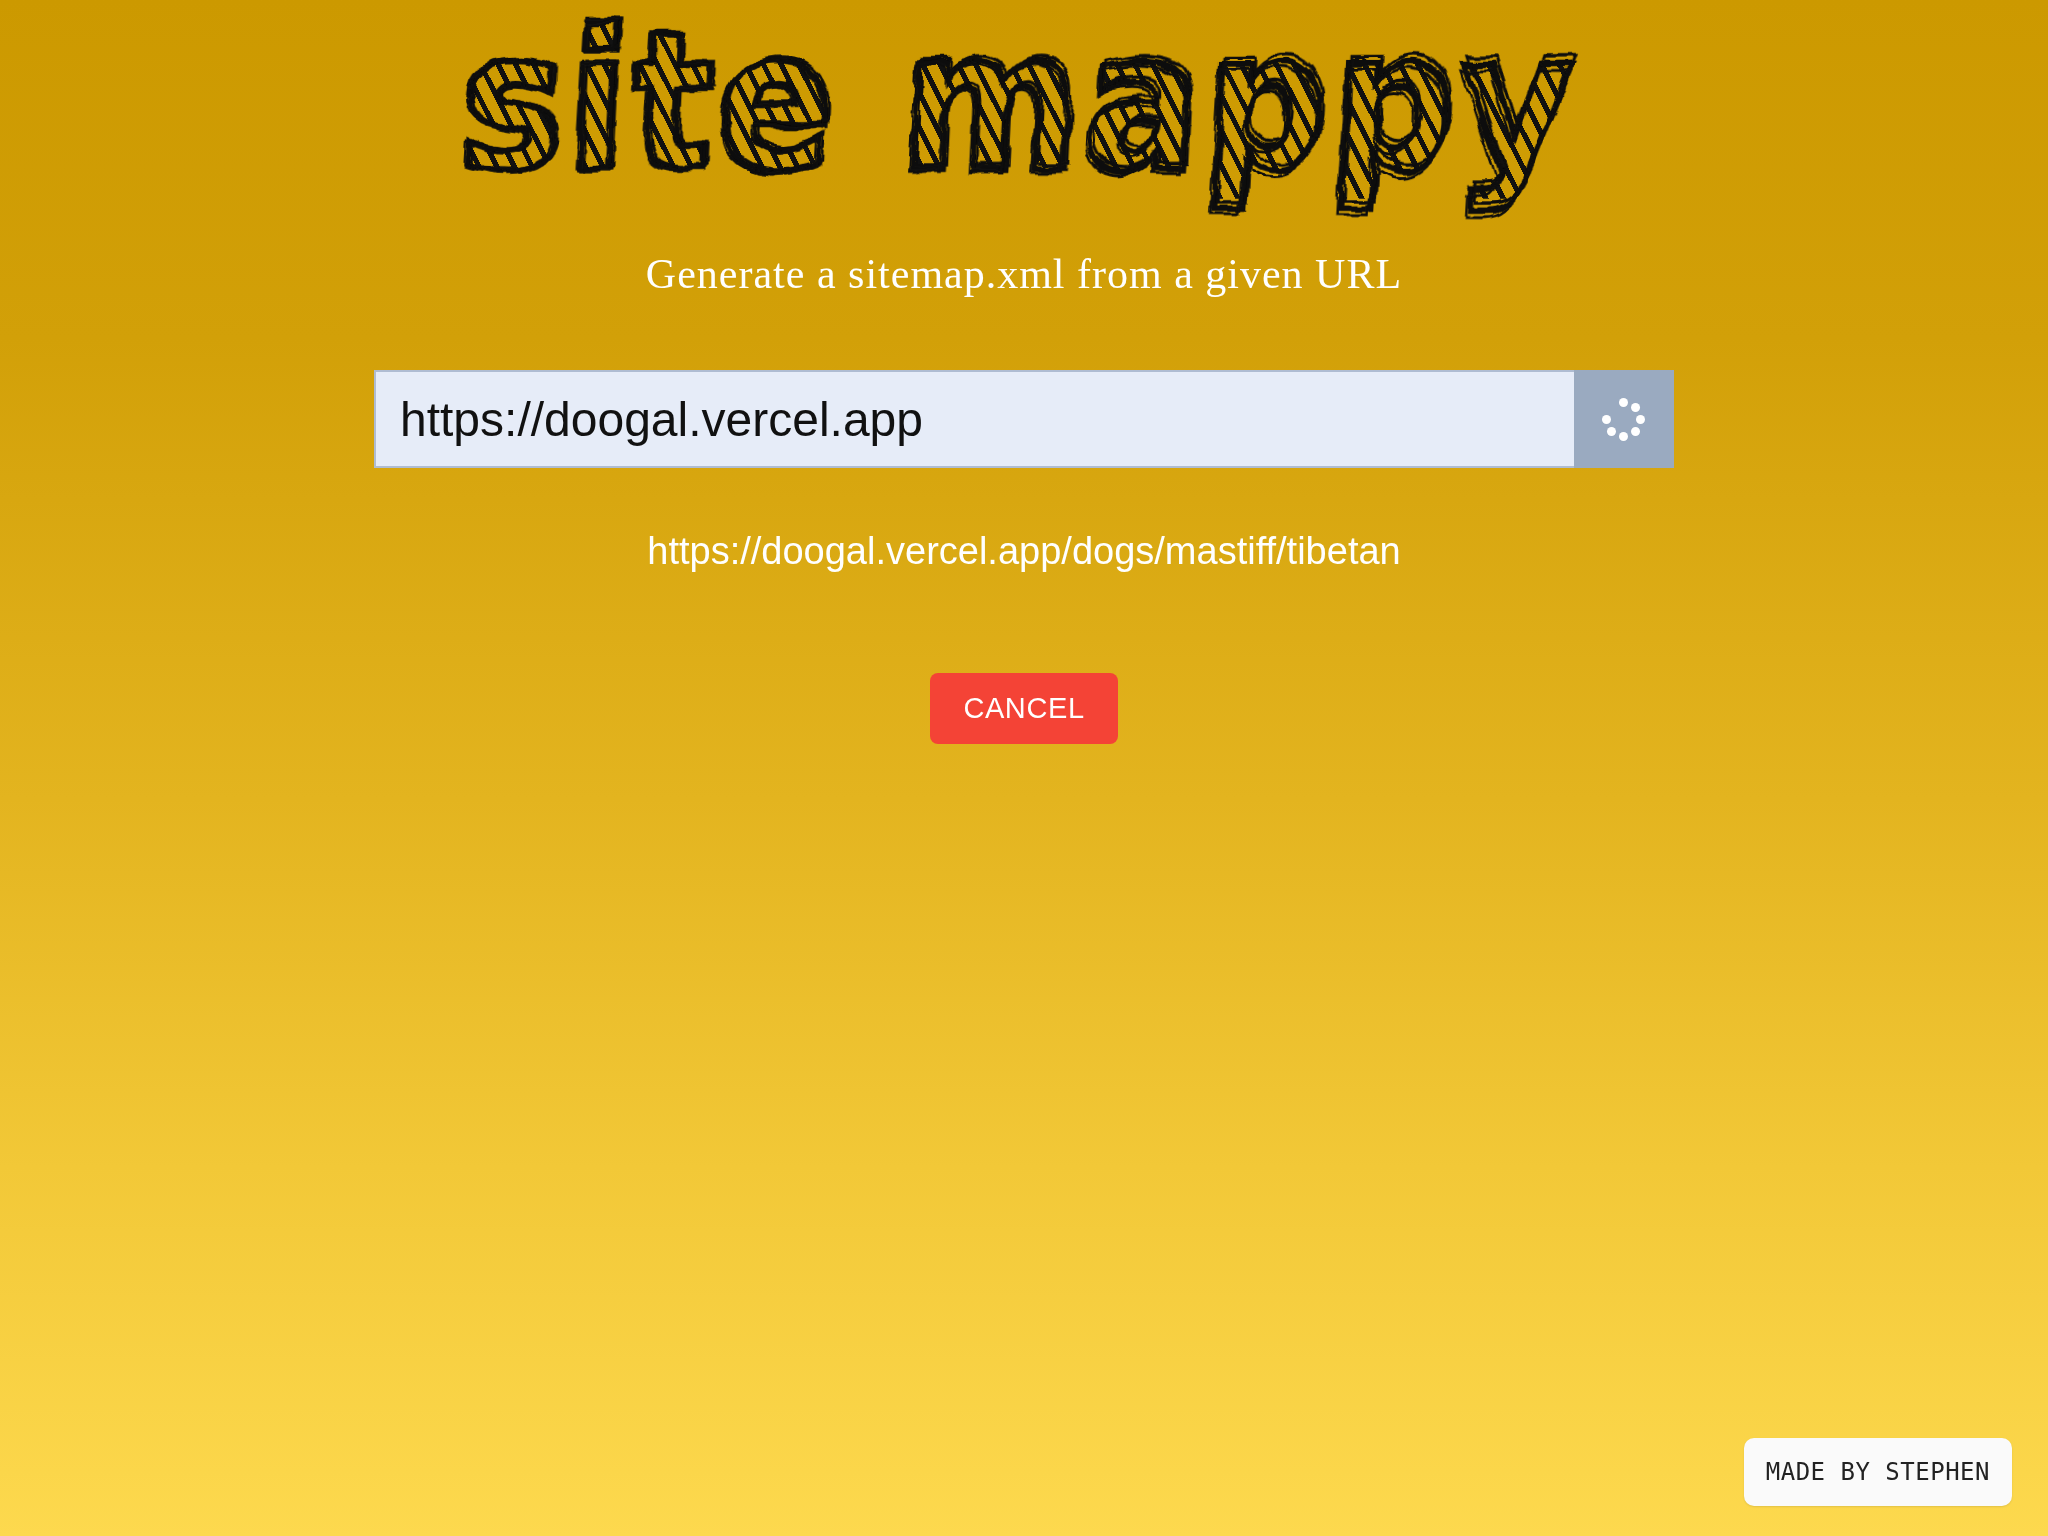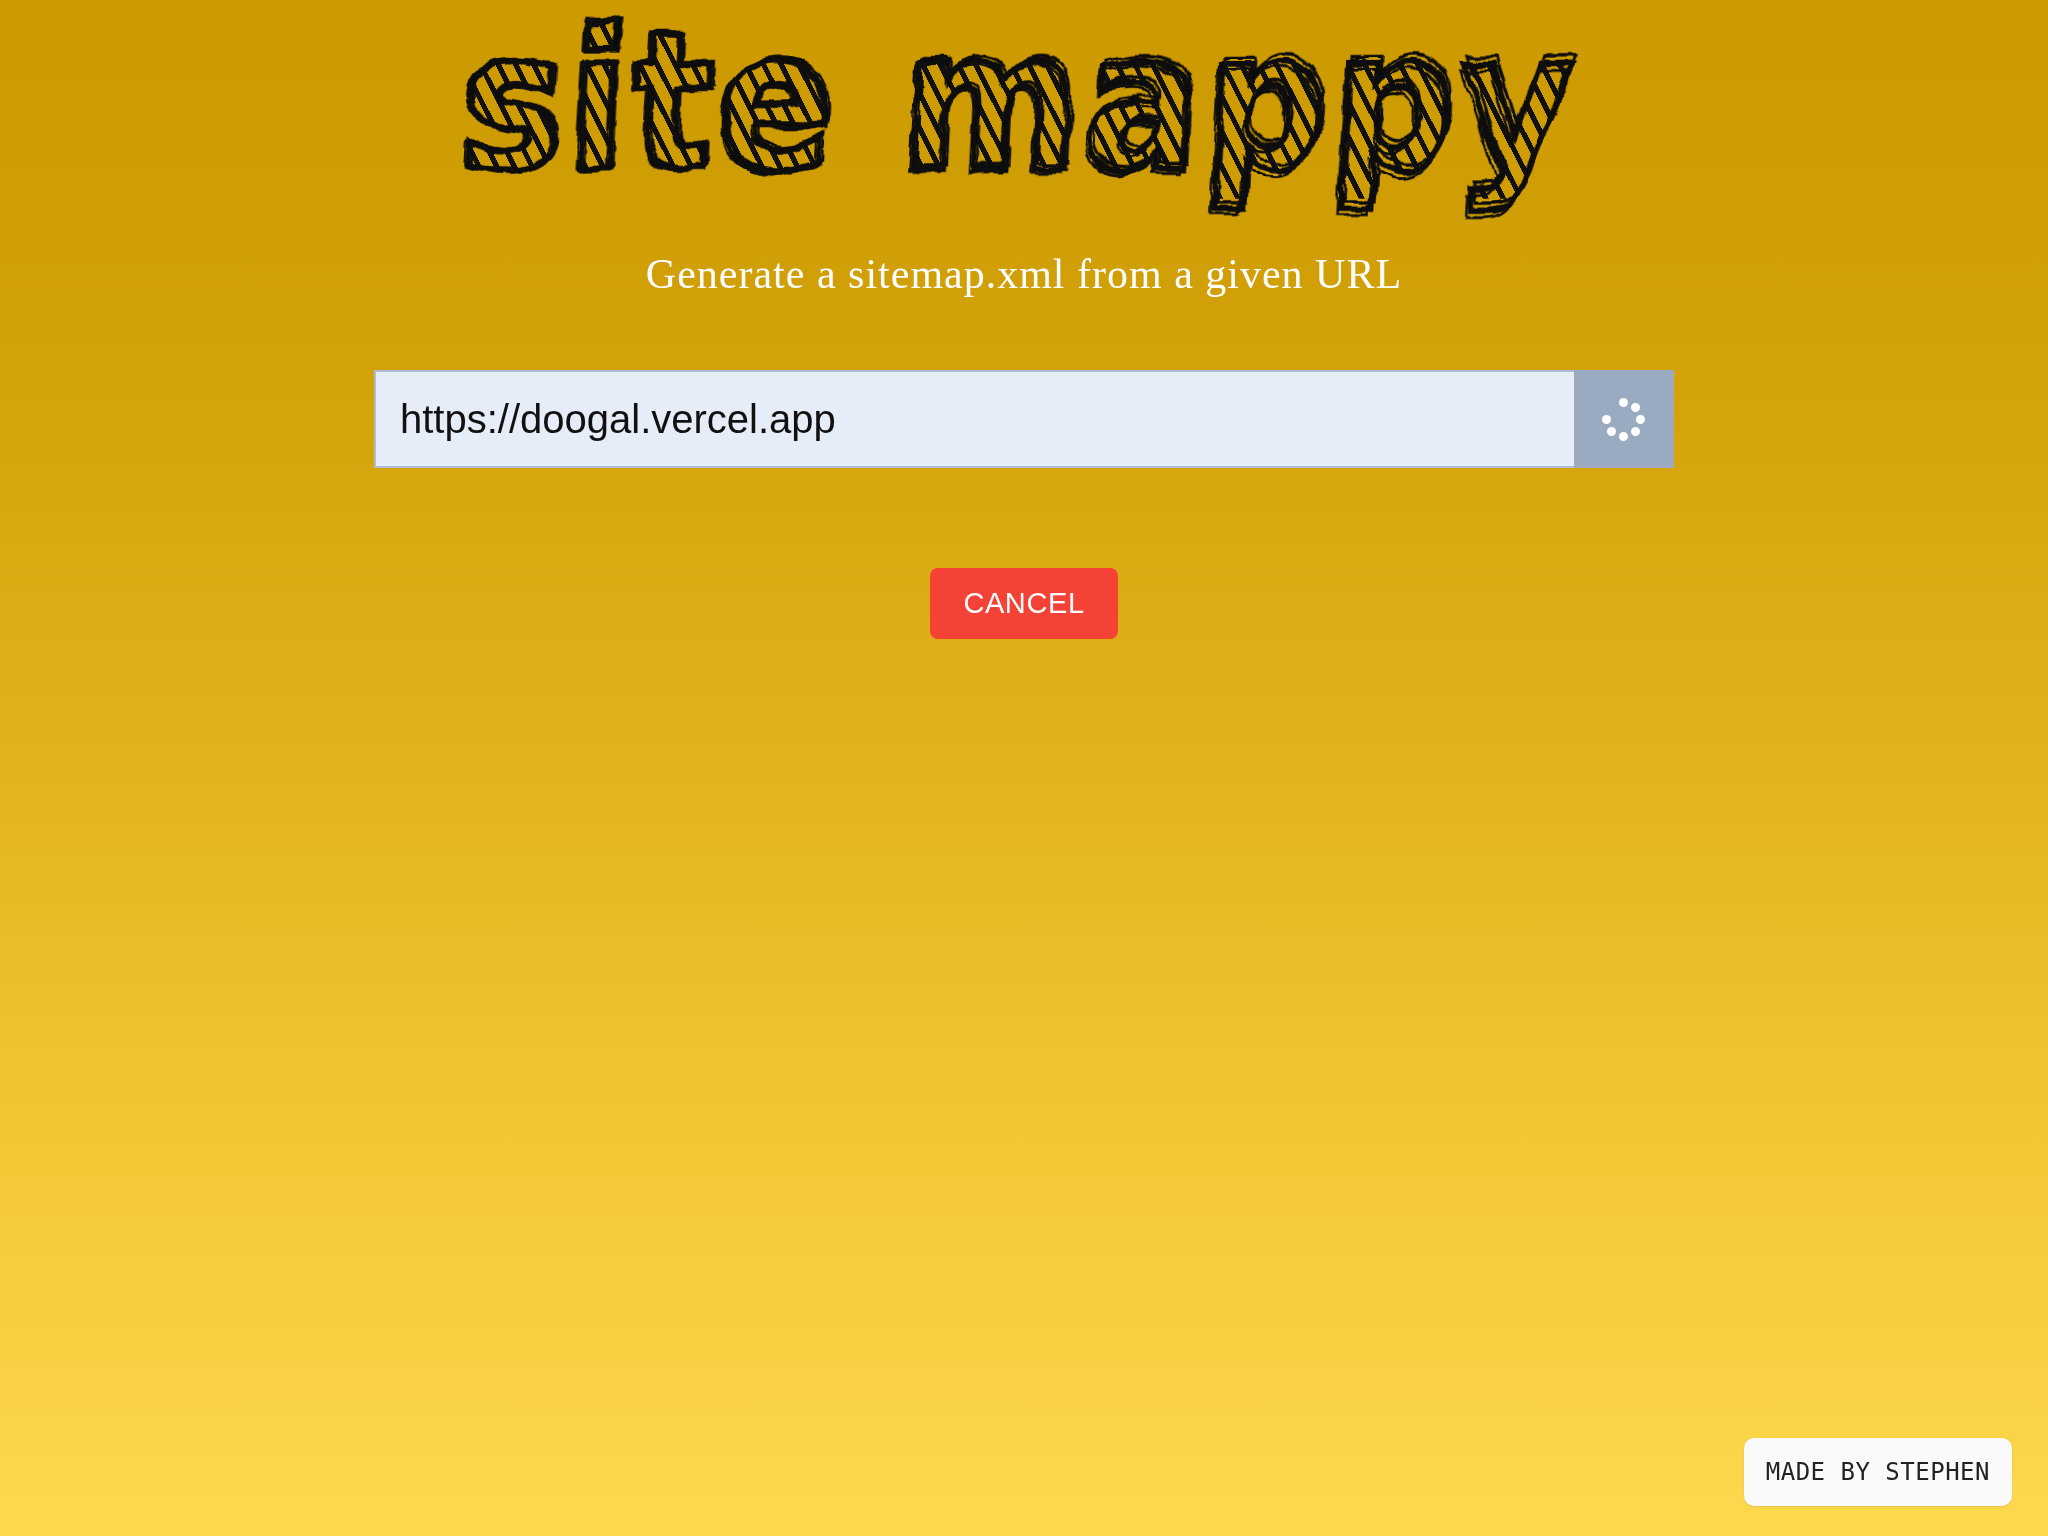--- a/index.html
+++ b/index.html
@@ -96,21 +96,21 @@
     width: 1300px;
     height: 98px;
   }
   .url-input {
     flex: 1 1 auto;
     background: #E6ECF8;
     border: 2px solid #AFBCD2;
     border-right: none;
     outline: none;
     font-family: "Liberation Sans", sans-serif;
-    font-size: 40px;
+    font-size: 48px;
     color: #111;
     padding: 0 24px;
     line-height: 94px;
     height: 98px;
   }
   .url-input::placeholder { color: #8a93a5; }
 
   .submit-btn {
     width: 100px;
     height: 98px;
@@ -216,18 +216,19 @@
         <i style="transform: rotate(90deg)  translate(0, -17px);"></i>
         <i style="transform: rotate(135deg) translate(0, -17px);"></i>
         <i style="transform: rotate(180deg) translate(0, -17px);"></i>
         <i style="transform: rotate(225deg) translate(0, -17px);"></i>
         <i style="transform: rotate(270deg) translate(0, -17px);"></i>
         <i style="transform: rotate(315deg) translate(0, -17px); opacity:0;"></i>
       </span>
     </button>
   </div>
 
+  <div class="status-url">https://doogal.vercel.app/dogs/mastiff/tibetan</div>
 
   <button class="cancel-btn">Cancel</button>
 
   <div class="made-badge">MADE BY STEPHEN</div>
 
 </div>
 
 </body></html>

